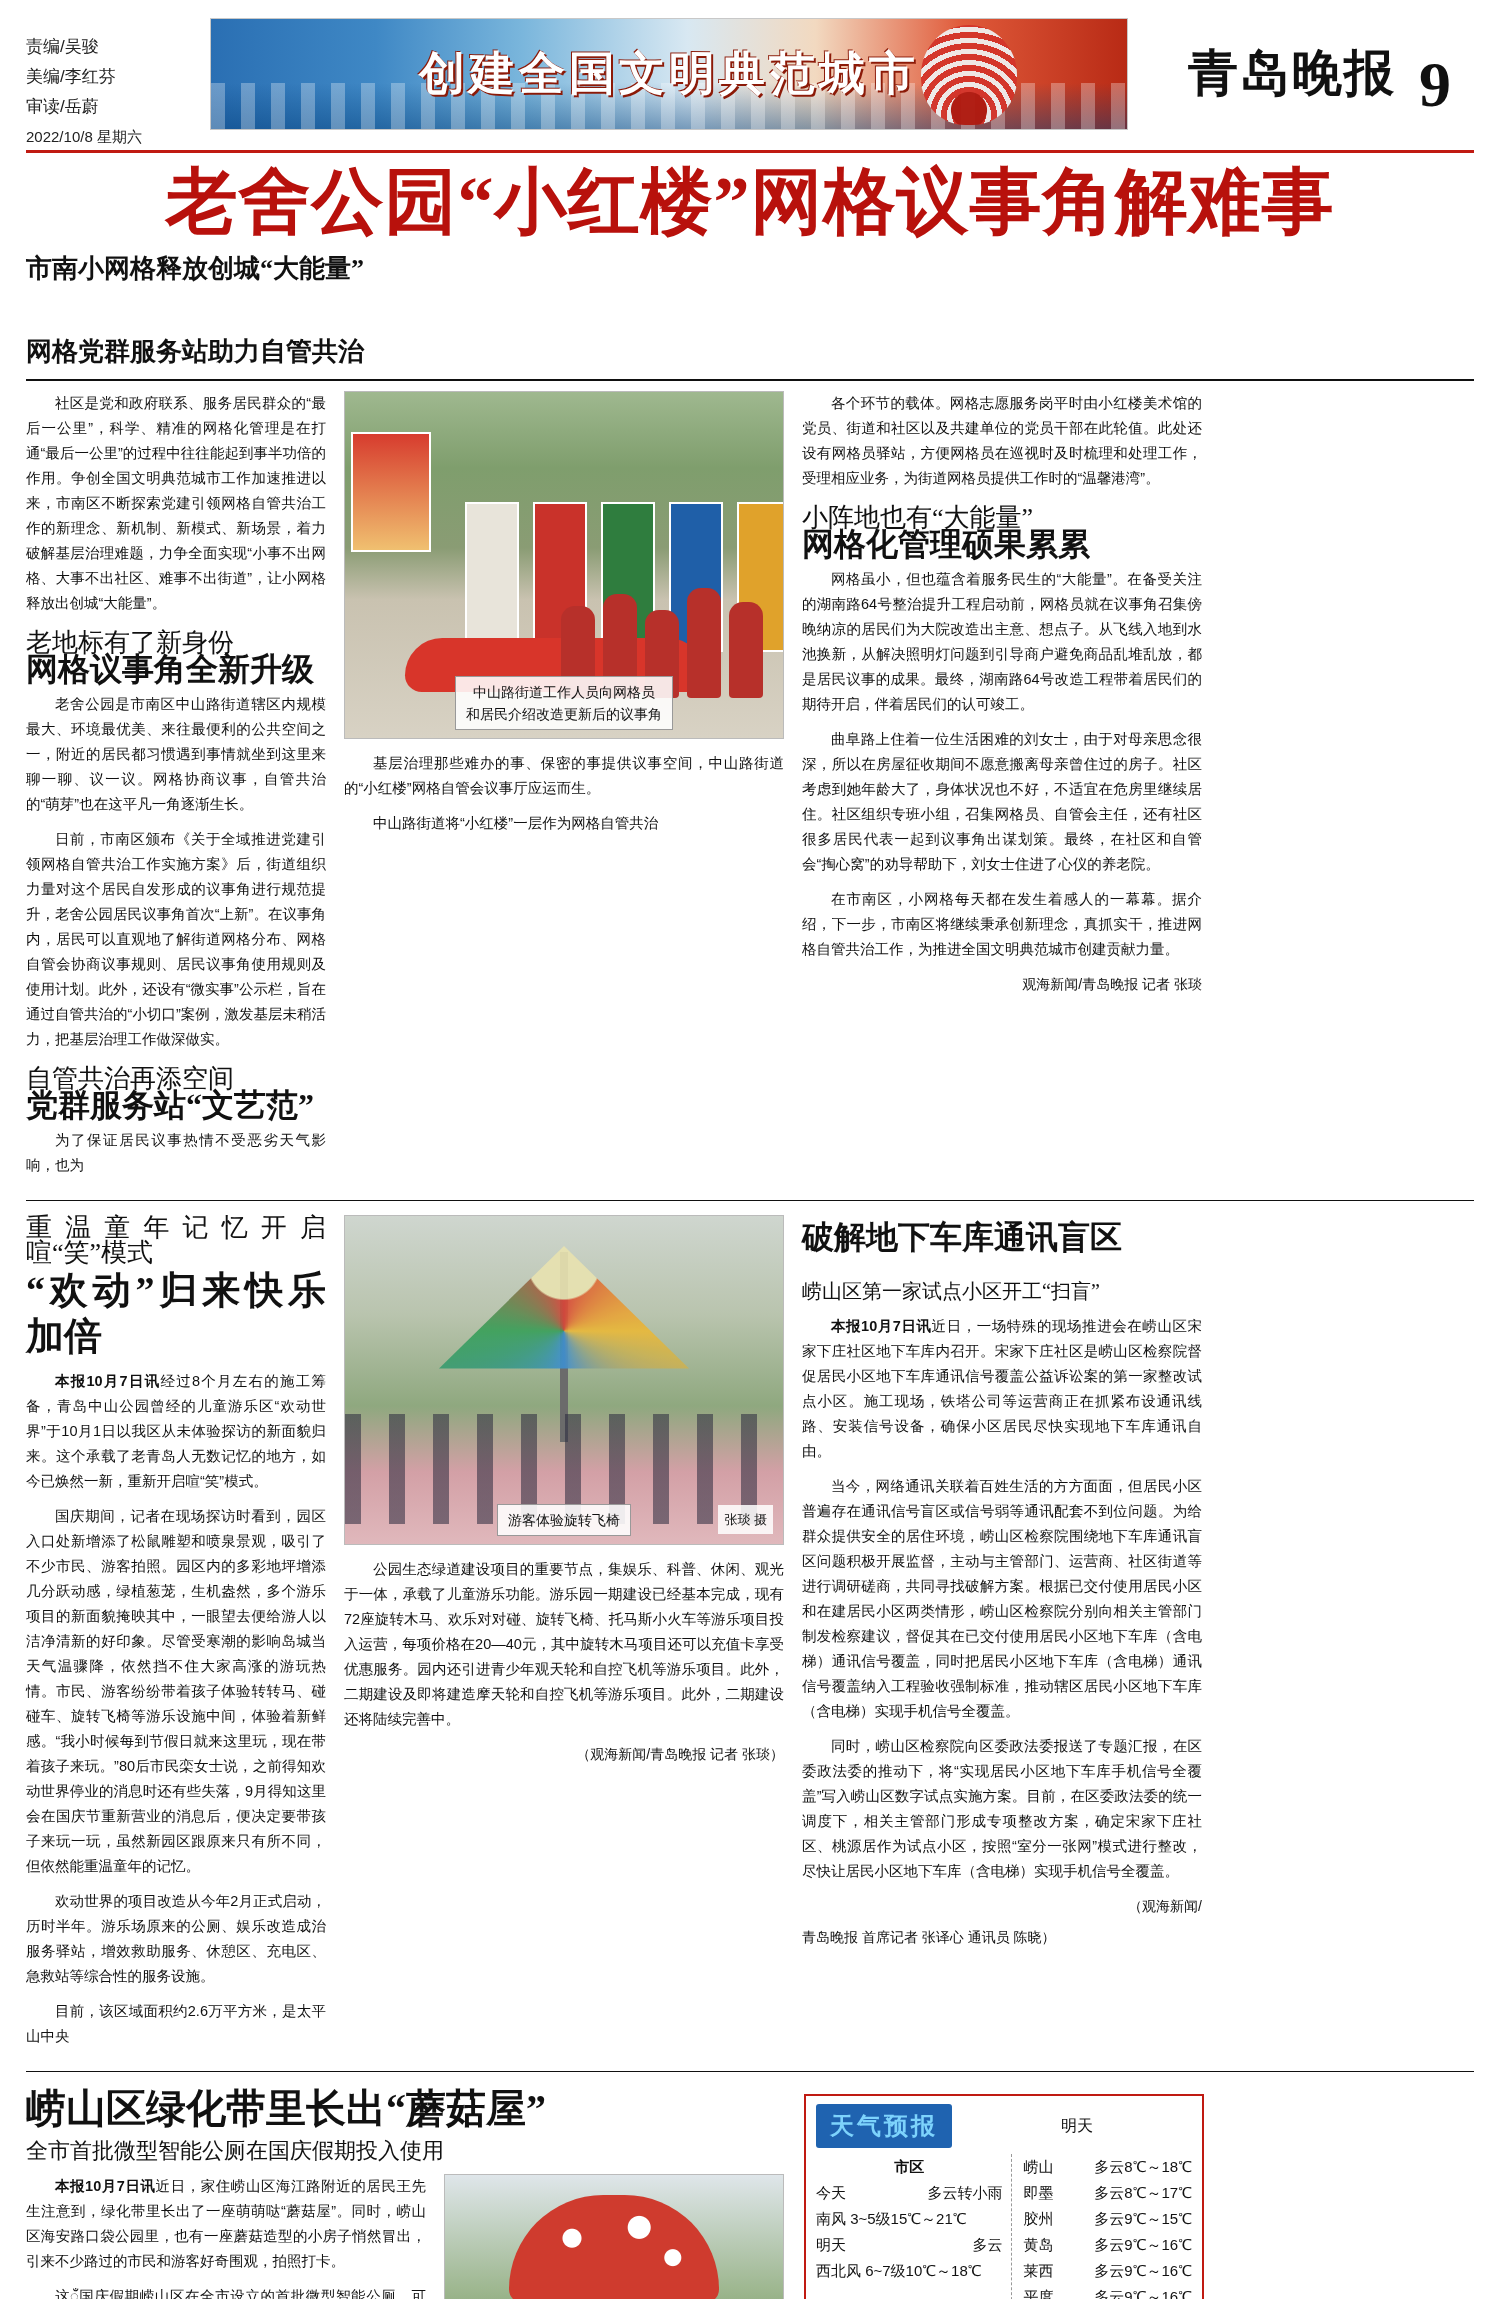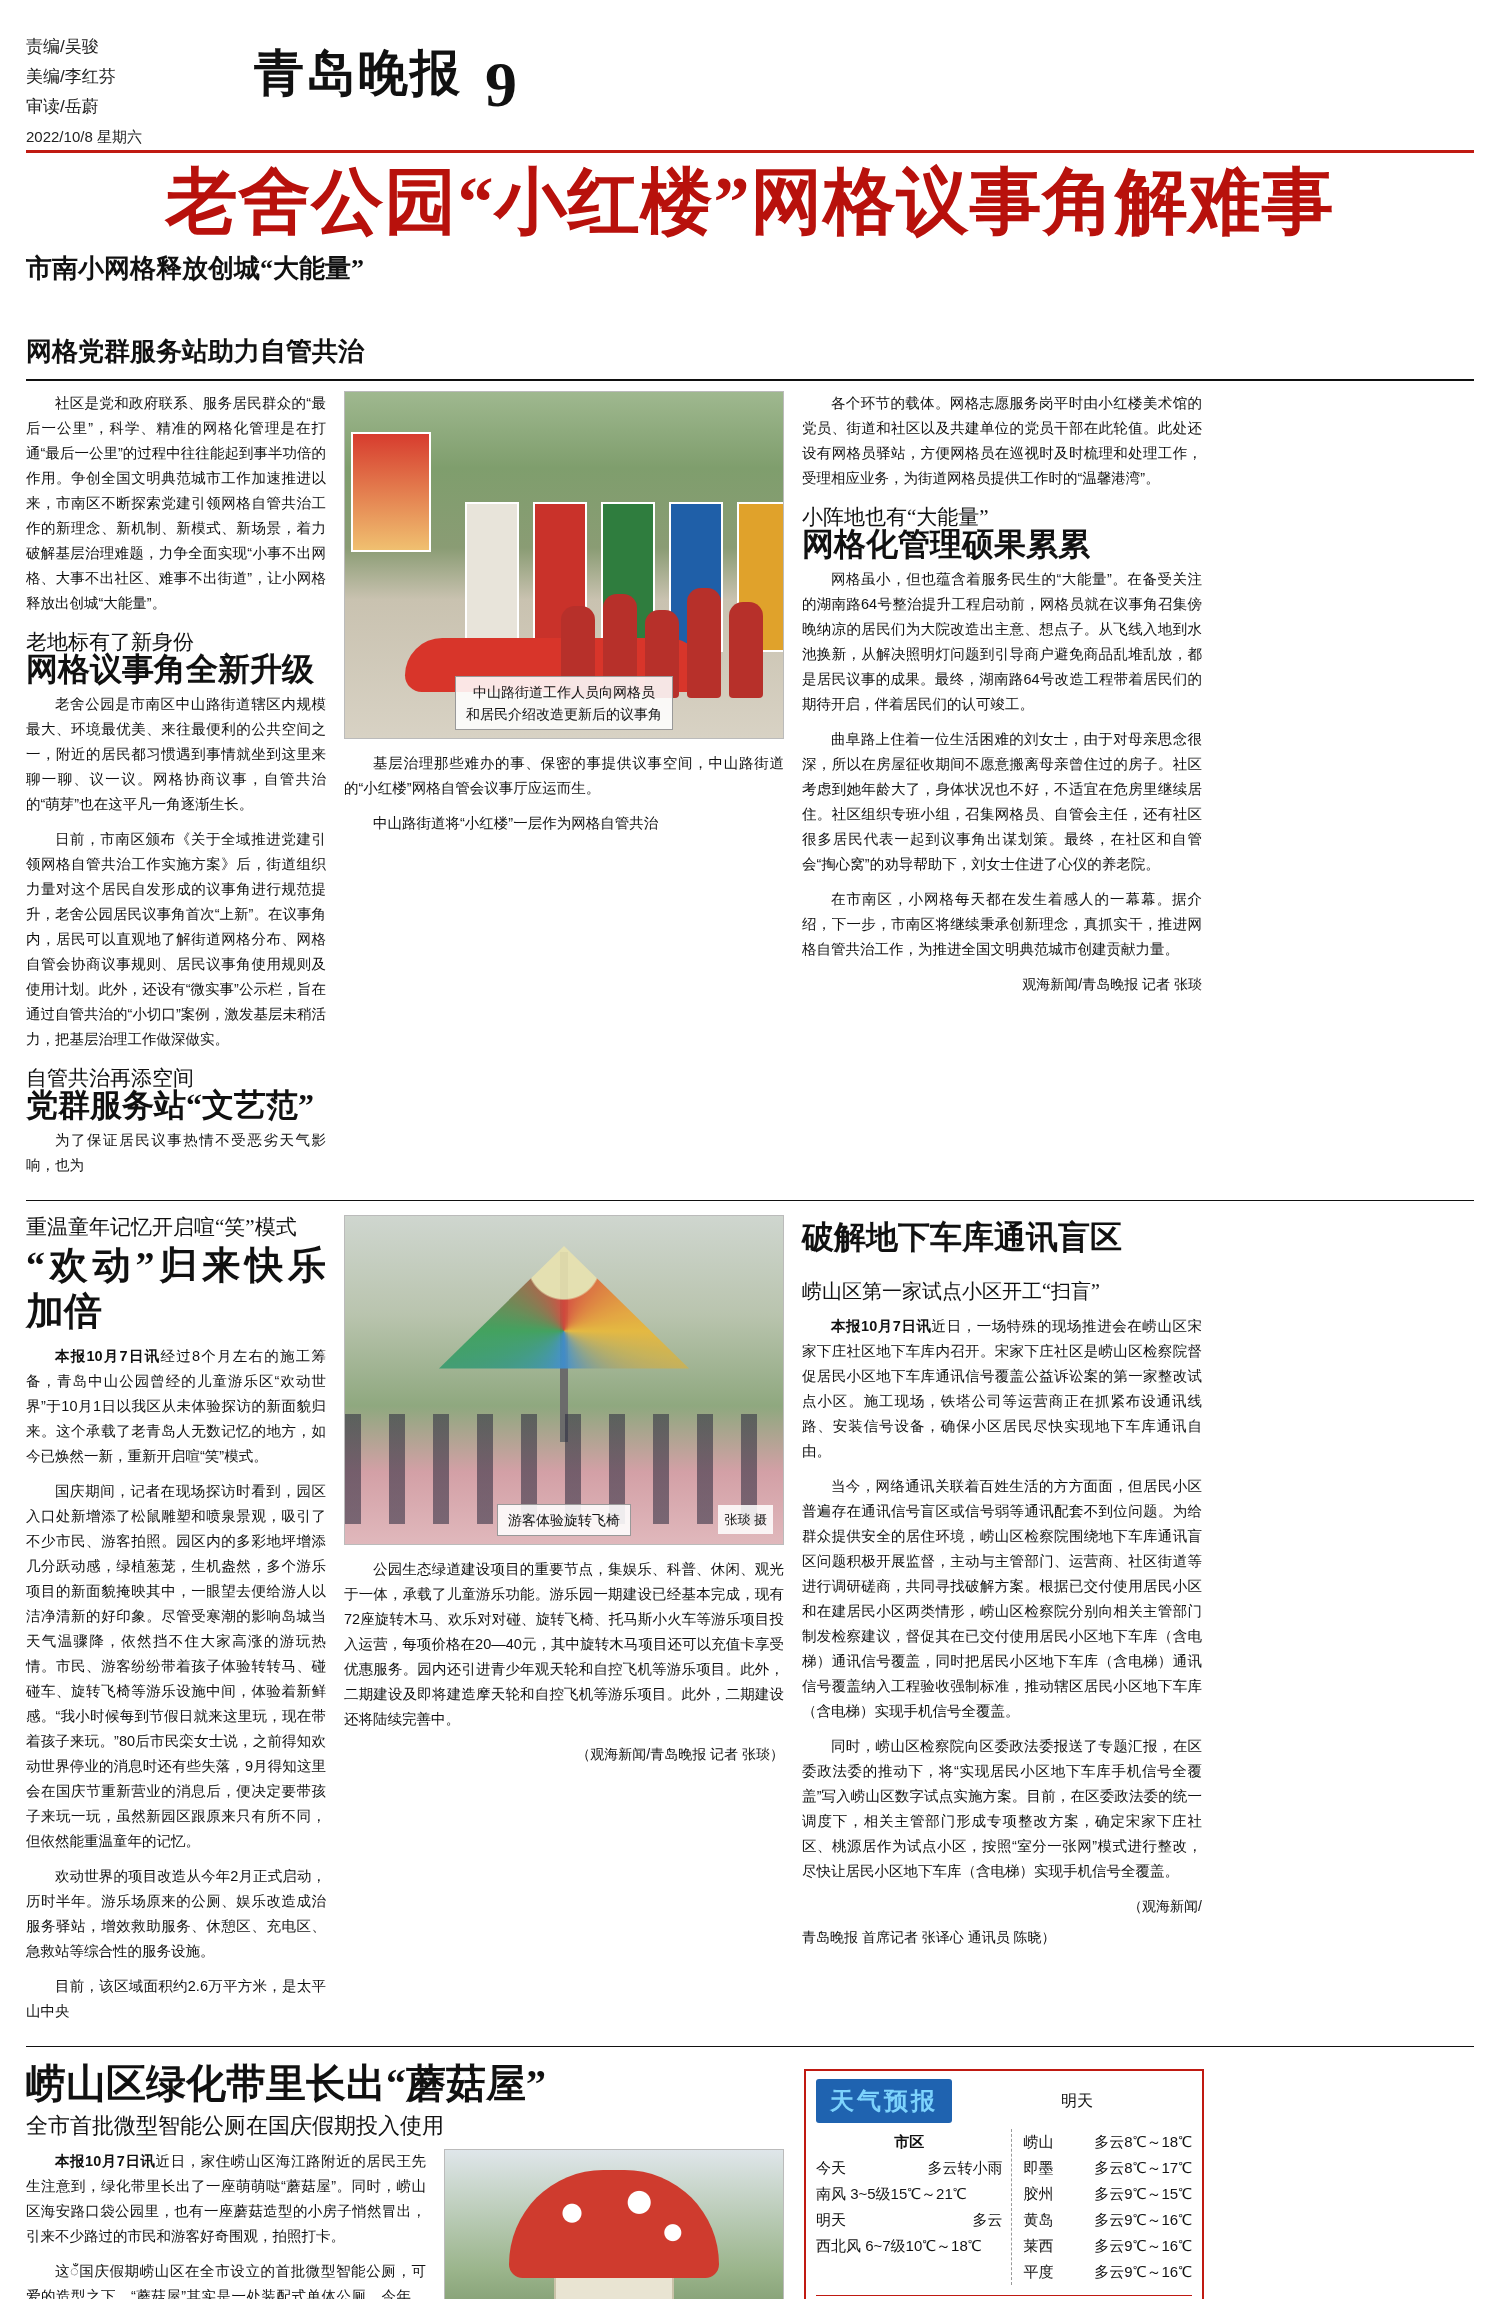--- a/index.html
+++ b/index.html
@@ -71,21 +71,21 @@
   .rule-thick { border-bottom:2px solid #111; margin-bottom:10px; }
 
   
   .cols { display:flex; gap:18px; }
   .col { font-size:14.5px; line-height:25px; text-align:justify; }
   p.body { margin:0 0 10px 0; text-indent:2em; }
   .col-a { width:300px; }
   .col-b { width:440px; }
   .col-c { width:400px; }
 
-  h3.sub-small { font-size:21px; margin:14px 0 2px; font-weight:normal; font-family:"Liberation Serif", serif;}
+  h3.sub-small { font-size:26px; margin:14px 0 2px; font-weight:normal; font-family:"Liberation Serif", serif;}
   h3.sub-big { font-size:32px; margin:0 0 10px; font-weight:bold; font-family:"Liberation Serif", serif;}
 
   .photo {
     width:100%; border:1px solid #bbb; position:relative; overflow:hidden;
   }
   .caption-box {
     position:absolute; left:50%; transform:translateX(-50%);
     bottom:8px; background:rgba(255,255,255,.88); color:#111;
     font-size:14px; line-height:22px; padding:4px 10px; border:1px solid #999;
     text-align:center; white-space:pre-line;
@@ -175,20 +175,25 @@
 <div class="page">
 
   <div class="masthead">
     <div class="mast-left">
       <div>责编/吴骏</div>
       <div>美编/李红芬</div>
       <div>审读/岳蔚</div>
       <div style="font-size:15px;">2022/10/8 星期六</div>
     </div>
 
+    <div class="mast-banner">
+      <div class="cityline"></div>
+      <div class="swirl"></div>
+      <div class="slogan">创建全国文明典范城市</div>
+    </div>
 
     <div class="mast-paper">
       <span class="name">青岛晚报</span>
     </div>
     <div class="mast-pagenum">9</div>
   </div>
 
   <div class="headline-wrap">
     <div class="headline">老舍公园“小红楼”网格议事角解难事</div>
     <div class="subheads">

